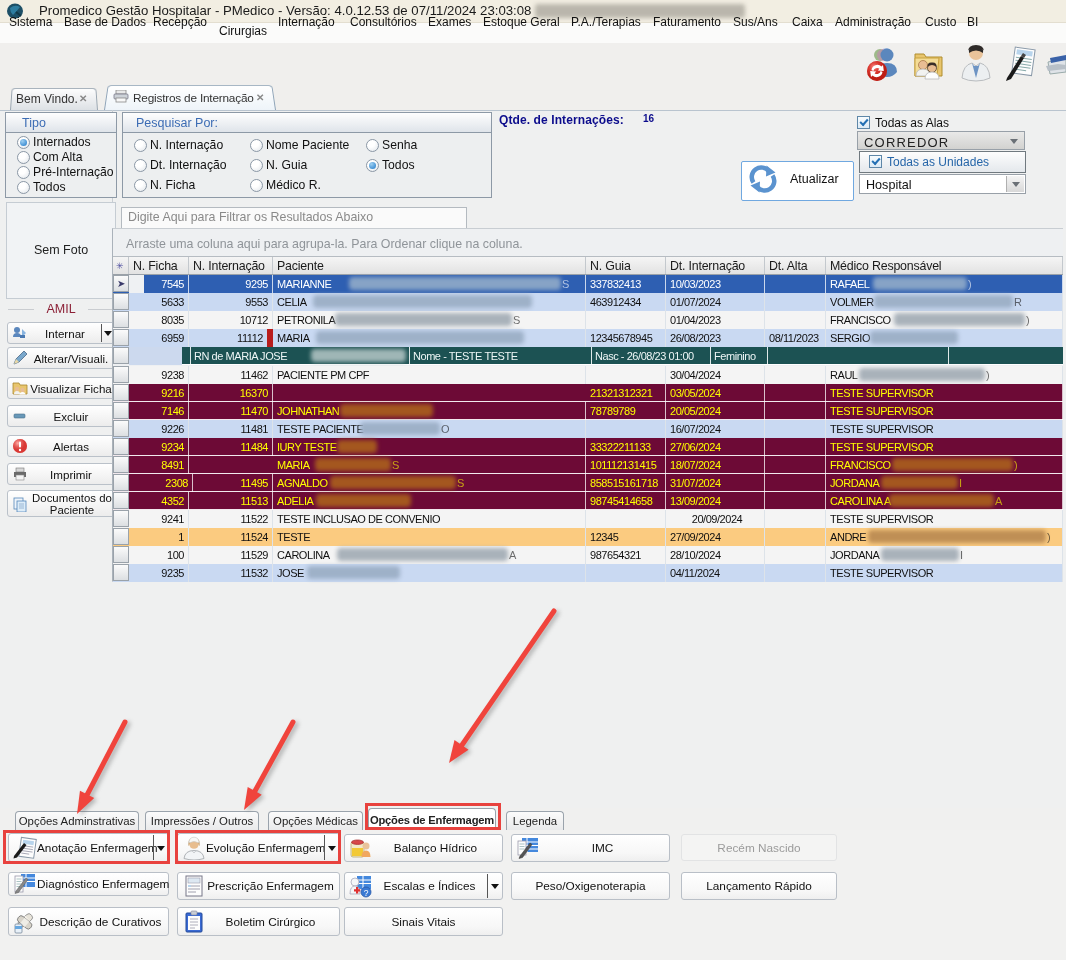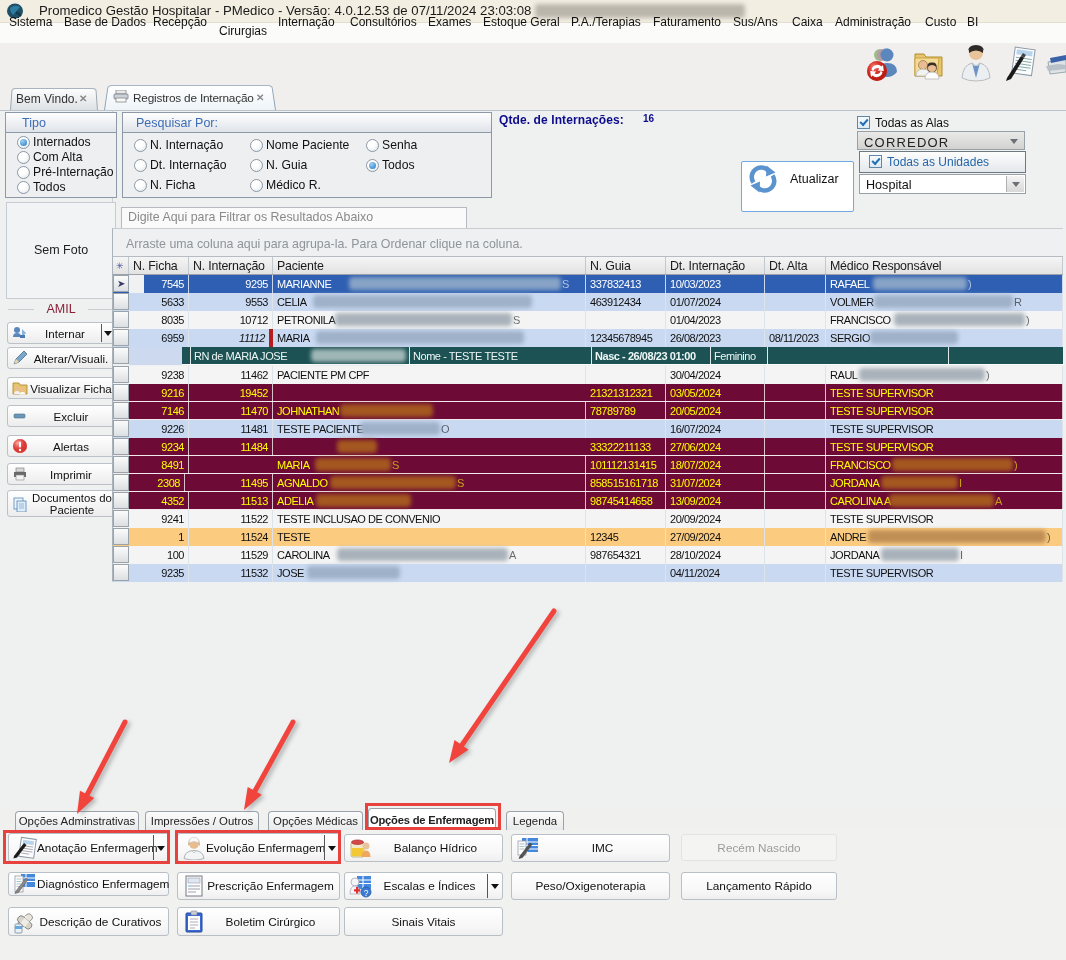--- a/index.html
+++ b/index.html
@@ -52,21 +52,21 @@
   .combo{position:absolute;box-sizing:border-box;border:1px solid #98a0a8;font-size:12.6px;}
   .combo .arr{position:absolute;top:50%;margin-top:-2px;width:0;height:0;border-left:4px solid transparent;border-right:4px solid transparent;border-top:5px solid #6a7076;}
   #combo1{left:857px;top:131px;width:168px;height:19px;background:linear-gradient(#e9e9e8,#d2d2d0);color:#222;}
   #combo1 span.cv{position:absolute;left:6px;top:3px;font-size:13px;letter-spacing:1.2px;}
   #combo1 .arr{right:6px;}
   #unidbox{left:859px;top:151px;width:167px;height:22px;background:linear-gradient(#fdfdfd,#e4e8ec);border:1px solid #70797f;box-sizing:border-box;}
   #combo2{left:859px;top:174px;width:167px;height:20px;background:#fff;color:#111;}
   #combo2 span.cv{position:absolute;left:6px;top:3px;}
   #combo2 .btn{position:absolute;right:1px;top:1px;width:17px;height:16px;background:linear-gradient(#f4f4f4,#d8d8d8);border-left:1px solid #b0b0b0;}
   #combo2 .arr{right:5px;}
-  #atualizar{left:741px;top:161px;width:113px;height:51px;box-sizing:border-box;background:#fff;border:1px solid #70a8e0;border-radius:2px;padding-left:45px;}
+  #atualizar{left:741px;top:161px;width:113px;height:40px;box-sizing:border-box;background:#fff;border:1px solid #70a8e0;border-radius:2px;padding-left:45px;}
   #atualizar span{position:absolute;left:48px;top:10px;font-size:12.5px;color:#111;}
   #filterbox{left:121px;top:207px;width:346px;height:30px;box-sizing:border-box;background:#fafafa;border:1px solid #b4bac0;}
   #filterbox span{position:absolute;left:6px;top:2px;font-size:12.4px;color:#8a8a8a;white-space:nowrap;}
   
   #grid{left:112px;top:228px;width:951px;height:353px;background:#eef0f2;border-top:1px solid #c8cdd2;border-left:1px solid #aab2ba;box-sizing:border-box;font-size:11px;letter-spacing:-0.45px;}
   #groupby{position:absolute;left:0;top:0;width:100%;height:27px;background:#eef0f2;}
   #groupby span{position:absolute;left:13px;top:8px;font-size:12.4px;color:#8f9499;letter-spacing:0;}
   #thead{position:absolute;left:0;top:27px;width:950px;height:19px;background:linear-gradient(#f5f5f5,#e2e2e2);border-top:1px solid #b6bcc2;border-bottom:1px solid #9aa1a8;box-sizing:border-box;}
   .hcell{position:absolute;top:0;height:100%;box-sizing:border-box;border-right:1px solid #c3c8cd;font-size:12.4px;letter-spacing:-0.2px;color:#1a1a1a;padding:2px 0 0 4px;white-space:nowrap;}
   .grow{position:absolute;left:0;width:950px;height:18px;}
@@ -383,21 +383,21 @@
       <div class="gc" style="left:652px;width:61px;border-right:1px solid #dde3e9;"></div>
       <div class="gc" style="left:713px;width:237px;border-right:1px solid #dde3e9;">FRANCISCO</div>
       <div class="redact" style="left:222px;top:2px;width:177px;height:13px;background:#a9b2ba;"></div>
       <span class="ghost" style="left:400px;">S</span>
       <div class="redact" style="left:781px;top:2px;width:131px;height:13px;background:#a9b2ba;"></div>
       <span class="ghost" style="left:913px;">)</span>
     </div>
 <div class="grow" style="top:100px;background:#c9d9f2;color:#101010;">
       <div class="rsel"></div>
       <div class="gc num" style="left:16px;width:60px;border-right:1px solid #dde3e9;">6959</div>
-      <div class="gc num" style="left:76px;width:84px;border-right:4px solid #b91c1c;font-style:italic;">11112</div>
+      <div class="gc num" style="left:76px;width:84px;border-right:6px solid #b91c1c;">11112</div>
       <div class="gc" style="left:160px;width:313px;border-right:1px solid #dde3e9;">MARIA</div>
       <div class="gc" style="left:473px;width:80px;border-right:1px solid #dde3e9;">12345678945</div>
       <div class="gc" style="left:553px;width:99px;border-right:1px solid #dde3e9;">26/08/2023</div>
       <div class="gc" style="left:652px;width:61px;border-right:1px solid #dde3e9;">08/11/2023</div>
       <div class="gc" style="left:713px;width:237px;border-right:1px solid #dde3e9;">SERGIO</div>
       <div class="redact" style="left:203px;top:2px;width:208px;height:13px;background:#9eb1c8;"></div>
       <div class="redact" style="left:757px;top:2px;width:88px;height:13px;background:#9eb1c8;"></div>
     </div>
 <div class="grow" style="top:118px;background:#eef0f2;">
       <div class="rsel"></div>
@@ -405,39 +405,39 @@
       <div style="position:absolute;left:69px;top:0;width:881px;height:18px;background:#1c5253;border-bottom:1px solid #fff;box-sizing:border-box;"></div>
       <div style="position:absolute;left:77px;top:0;width:1px;height:17px;background:#dfe9e9;"></div>
       <div style="position:absolute;left:296px;top:0;width:1px;height:17px;background:#dfe9e9;"></div>
       <div style="position:absolute;left:478px;top:0;width:1px;height:17px;background:#dfe9e9;"></div>
       <div style="position:absolute;left:597px;top:0;width:1px;height:17px;background:#dfe9e9;"></div>
       <div style="position:absolute;left:654px;top:0;width:1px;height:17px;background:#dfe9e9;"></div>
       <div style="position:absolute;left:835px;top:0;width:1px;height:17px;background:#dfe9e9;"></div>
       <span style="position:absolute;left:81px;top:3px;color:#eef6f6;">RN de MARIA JOSE</span>
       <div class="redact" style="left:198px;top:2px;width:95px;height:13px;background:#9fb6b6;"></div>
       <span style="position:absolute;left:300px;top:3px;color:#eef6f6;">Nome - TESTE TESTE</span>
-      <span style="position:absolute;left:482px;top:3px;color:#eef6f6;font-weight:bold;">Nasc - 26/08/23 01:00</span>
+      <span style="position:absolute;left:482px;top:3px;color:#eef6f6;">Nasc - 26/08/23 01:00</span>
       <span style="position:absolute;left:601px;top:3px;color:#eef6f6;">Feminino</span>
     </div>
 <div class="grow" style="top:137px;background:#f4f4f4;color:#101010;">
       <div class="rsel"></div>
       <div class="gc num" style="left:16px;width:60px;border-right:1px solid #dde3e9;">9238</div>
       <div class="gc num" style="left:76px;width:84px;border-right:1px solid #dde3e9;">11462</div>
       <div class="gc" style="left:160px;width:313px;border-right:1px solid #dde3e9;">PACIENTE PM CPF</div>
       <div class="gc" style="left:473px;width:80px;border-right:1px solid #dde3e9;"></div>
       <div class="gc" style="left:553px;width:99px;border-right:1px solid #dde3e9;">30/04/2024</div>
       <div class="gc" style="left:652px;width:61px;border-right:1px solid #dde3e9;"></div>
       <div class="gc" style="left:713px;width:237px;border-right:1px solid #dde3e9;">RAUL</div>
       <div class="redact" style="left:746px;top:2px;width:126px;height:13px;background:#a9b2ba;"></div>
       <span class="ghost" style="left:873px;">)</span>
     </div>
 <div class="grow" style="top:155px;background:#6d0a36;color:#ffff00;border-bottom:1px solid #f2e9ee;box-sizing:border-box;">
       <div class="rsel"></div>
       <div class="gc num" style="left:16px;width:60px;border-right:1px solid rgba(255,255,255,.75);">9216</div>
-      <div class="gc num" style="left:76px;width:84px;border-right:1px solid rgba(255,255,255,.75);">19452</div>
+      <div class="gc num" style="left:76px;width:84px;border-right:1px solid rgba(255,255,255,.75);">16370</div>
       <div class="gc" style="left:473px;width:80px;border-right:1px solid rgba(255,255,255,.75);">21321312321</div>
       <div class="gc" style="left:553px;width:99px;border-right:1px solid rgba(255,255,255,.75);">03/05/2024</div>
       <div class="gc" style="left:652px;width:61px;border-right:1px solid rgba(255,255,255,.75);"></div>
       <div class="gc" style="left:713px;width:237px;border-right:1px solid rgba(255,255,255,.75);">TESTE SUPERVISOR</div>
     </div>
 <div class="grow" style="top:173px;background:#6d0a36;color:#ffff00;border-bottom:1px solid #f2e9ee;box-sizing:border-box;">
       <div class="rsel"></div>
       <div class="gc num" style="left:16px;width:60px;border-right:1px solid rgba(255,255,255,.75);">7146</div>
       <div class="gc num" style="left:76px;width:84px;border-right:1px solid rgba(255,255,255,.75);">11470</div>
       <div class="gc" style="left:160px;width:313px;border-right:1px solid rgba(255,255,255,.75);">JOHNATHAN</div>
@@ -456,20 +456,21 @@
       <div class="gc" style="left:553px;width:99px;border-right:1px solid #dde3e9;">16/07/2024</div>
       <div class="gc" style="left:652px;width:61px;border-right:1px solid #dde3e9;"></div>
       <div class="gc" style="left:713px;width:237px;border-right:1px solid #dde3e9;">TESTE SUPERVISOR</div>
       <div class="redact" style="left:247px;top:2px;width:80px;height:13px;background:#9eb1c8;"></div>
       <span class="ghost" style="left:328px;">O</span>
     </div>
 <div class="grow" style="top:209px;background:#6d0a36;color:#ffff00;border-bottom:1px solid #f2e9ee;box-sizing:border-box;">
       <div class="rsel"></div>
       <div class="gc num" style="left:16px;width:60px;border-right:1px solid rgba(255,255,255,.75);">9234</div>
       <div class="gc num" style="left:76px;width:84px;border-right:1px solid rgba(255,255,255,.75);">11484</div>
+      <div class="gc" style="left:160px;width:313px;border-right:1px solid rgba(255,255,255,.75);">IURY TESTE</div>
       <div class="gc" style="left:473px;width:80px;border-right:1px solid rgba(255,255,255,.75);">33322211133</div>
       <div class="gc" style="left:553px;width:99px;border-right:1px solid rgba(255,255,255,.75);">27/06/2024</div>
       <div class="gc" style="left:652px;width:61px;border-right:1px solid rgba(255,255,255,.75);"></div>
       <div class="gc" style="left:713px;width:237px;border-right:1px solid rgba(255,255,255,.75);">TESTE SUPERVISOR</div>
       <div class="redact" style="left:224px;top:2px;width:40px;height:13px;background:#a4571f;"></div>
     </div>
 <div class="grow" style="top:227px;background:#6d0a36;color:#ffff00;border-bottom:1px solid #f2e9ee;box-sizing:border-box;">
       <div class="rsel"></div>
       <div class="gc num" style="left:16px;width:60px;border-right:1px solid rgba(255,255,255,.75);">8491</div>
       <div class="gc num" style="left:76px;width:84px;border-right:1px solid rgba(255,255,255,.75);margin-top:47px;">11493</div>
@@ -478,21 +479,21 @@
       <div class="gc" style="left:553px;width:99px;border-right:1px solid rgba(255,255,255,.75);">18/07/2024</div>
       <div class="gc" style="left:652px;width:61px;border-right:1px solid rgba(255,255,255,.75);"></div>
       <div class="gc" style="left:713px;width:237px;border-right:1px solid rgba(255,255,255,.75);">FRANCISCO</div>
       <div class="redact" style="left:202px;top:2px;width:76px;height:13px;background:#a4571f;"></div>
       <span class="ghost" style="left:279px;">S</span>
       <div class="redact" style="left:779px;top:2px;width:121px;height:13px;background:#a4571f;"></div>
       <span class="ghost" style="left:901px;">)</span>
     </div>
 <div class="grow" style="top:245px;background:#6d0a36;color:#ffff00;border-bottom:1px solid #f2e9ee;box-sizing:border-box;">
       <div class="rsel"></div>
-      <div class="gc num" style="left:20px;width:52px;border-right:1px solid rgba(255,255,255,.75);">2308</div>
+      <div class="gc num" style="left:28px;width:52px;border-right:1px solid rgba(255,255,255,.75);">2308</div>
       <div class="gc num" style="left:76px;width:84px;border-right:1px solid rgba(255,255,255,.75);">11495</div>
       <div class="gc" style="left:160px;width:313px;border-right:1px solid rgba(255,255,255,.75);">AGNALDO</div>
       <div class="gc" style="left:473px;width:80px;border-right:1px solid rgba(255,255,255,.75);">858515161718</div>
       <div class="gc" style="left:553px;width:99px;border-right:1px solid rgba(255,255,255,.75);">31/07/2024</div>
       <div class="gc" style="left:652px;width:61px;border-right:1px solid rgba(255,255,255,.75);"></div>
       <div class="gc" style="left:713px;width:237px;border-right:1px solid rgba(255,255,255,.75);">JORDANA</div>
       <div class="redact" style="left:217px;top:2px;width:126px;height:13px;background:#a4571f;"></div>
       <span class="ghost" style="left:344px;">S</span>
       <div class="redact" style="left:768px;top:2px;width:77px;height:13px;background:#a4571f;"></div>
       <span class="ghost" style="left:846px;">I</span>
@@ -509,21 +510,21 @@
       <div class="redact" style="left:203px;top:2px;width:95px;height:13px;background:#a4571f;"></div>
       <div class="redact" style="left:776px;top:2px;width:105px;height:13px;background:#a4571f;"></div>
       <span class="ghost" style="left:882px;">A</span>
     </div>
 <div class="grow" style="top:281px;background:#f4f4f4;color:#101010;">
       <div class="rsel"></div>
       <div class="gc num" style="left:16px;width:60px;border-right:1px solid #dde3e9;">9241</div>
       <div class="gc num" style="left:76px;width:84px;border-right:1px solid #dde3e9;">11522</div>
       <div class="gc" style="left:160px;width:313px;border-right:1px solid #dde3e9;">TESTE INCLUSAO DE CONVENIO</div>
       <div class="gc" style="left:473px;width:80px;border-right:1px solid #dde3e9;"></div>
-      <div class="gc" style="left:553px;width:99px;border-right:1px solid #dde3e9;">20/09/2024</div>
+      <div class="gc" style="left:553px;width:99px;border-right:1px solid #dde3e9;text-align:center;">20/09/2024</div>
       <div class="gc" style="left:652px;width:61px;border-right:1px solid #dde3e9;"></div>
       <div class="gc" style="left:713px;width:237px;border-right:1px solid #dde3e9;">TESTE SUPERVISOR</div>
     </div>
 <div class="grow" style="top:299px;background:#fbcb80;color:#101010;">
       <div class="rsel"></div>
       <div class="gc num" style="left:16px;width:60px;border-right:1px solid #dde3e9;">1</div>
       <div class="gc num" style="left:76px;width:84px;border-right:1px solid #dde3e9;">11524</div>
       <div class="gc" style="left:160px;width:313px;border-right:1px solid #dde3e9;">TESTE</div>
       <div class="gc" style="left:473px;width:80px;border-right:1px solid #dde3e9;">12345</div>
       <div class="gc" style="left:553px;width:99px;border-right:1px solid #dde3e9;">27/09/2024</div>

